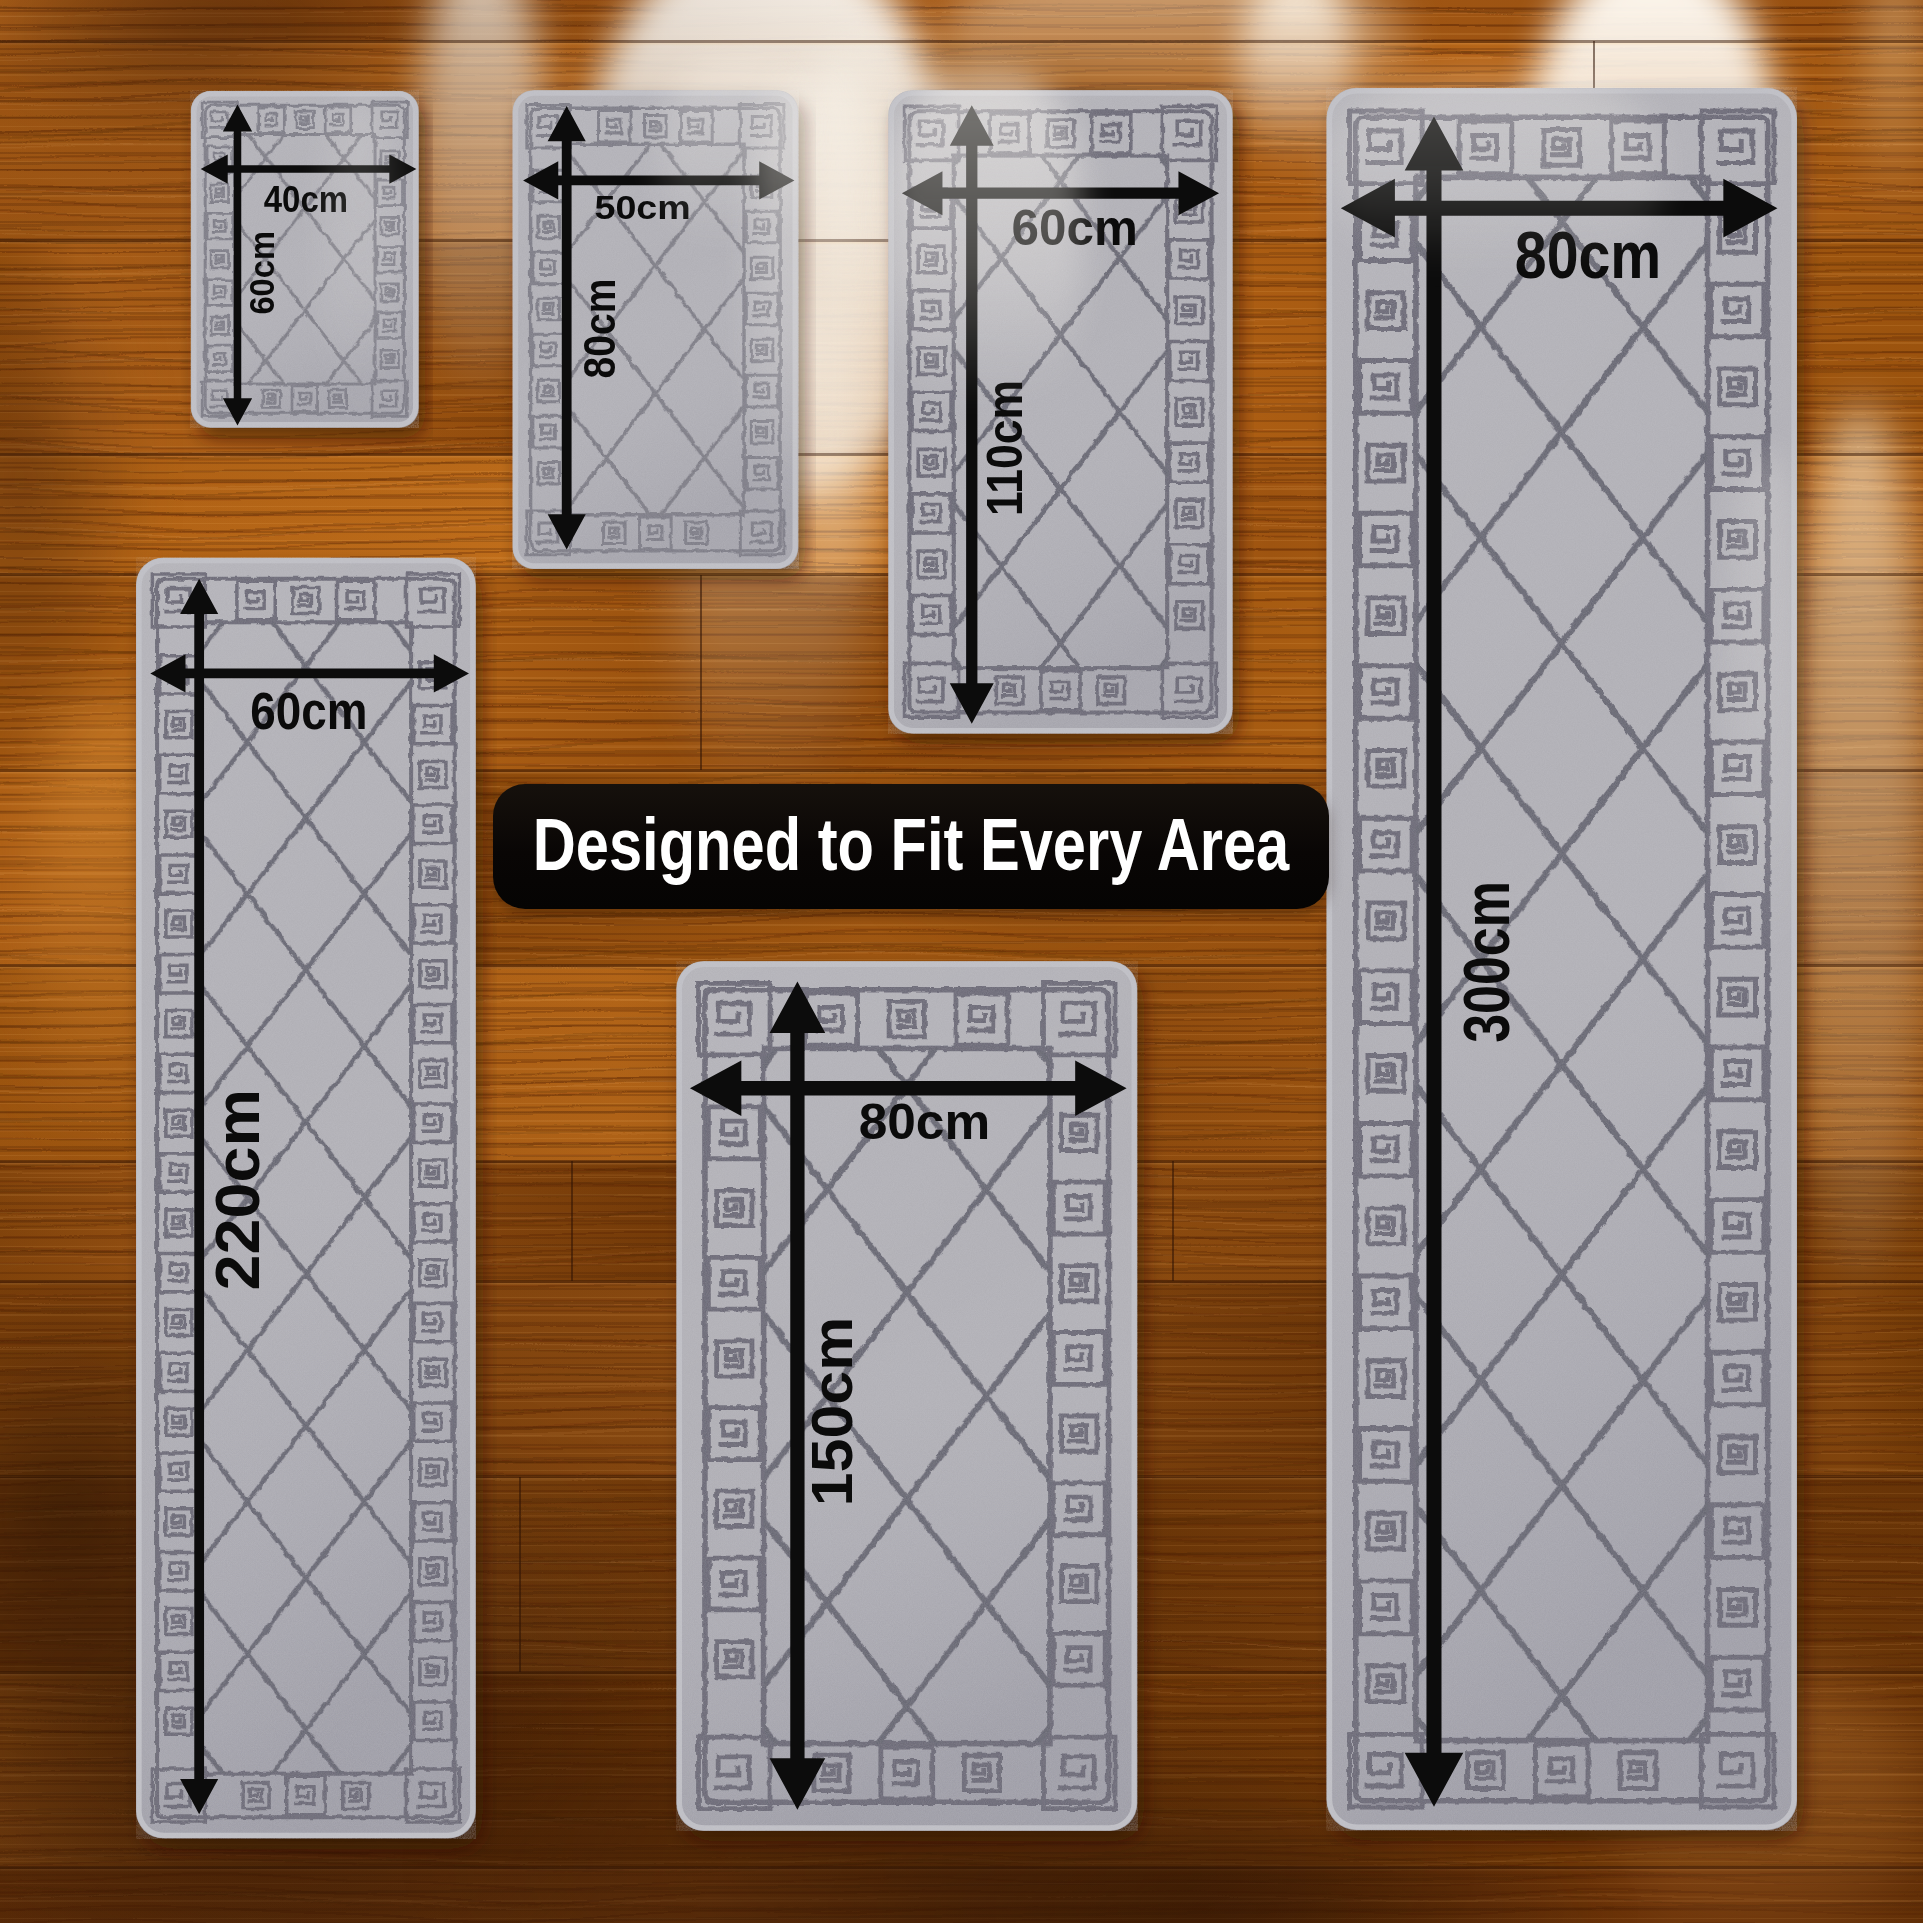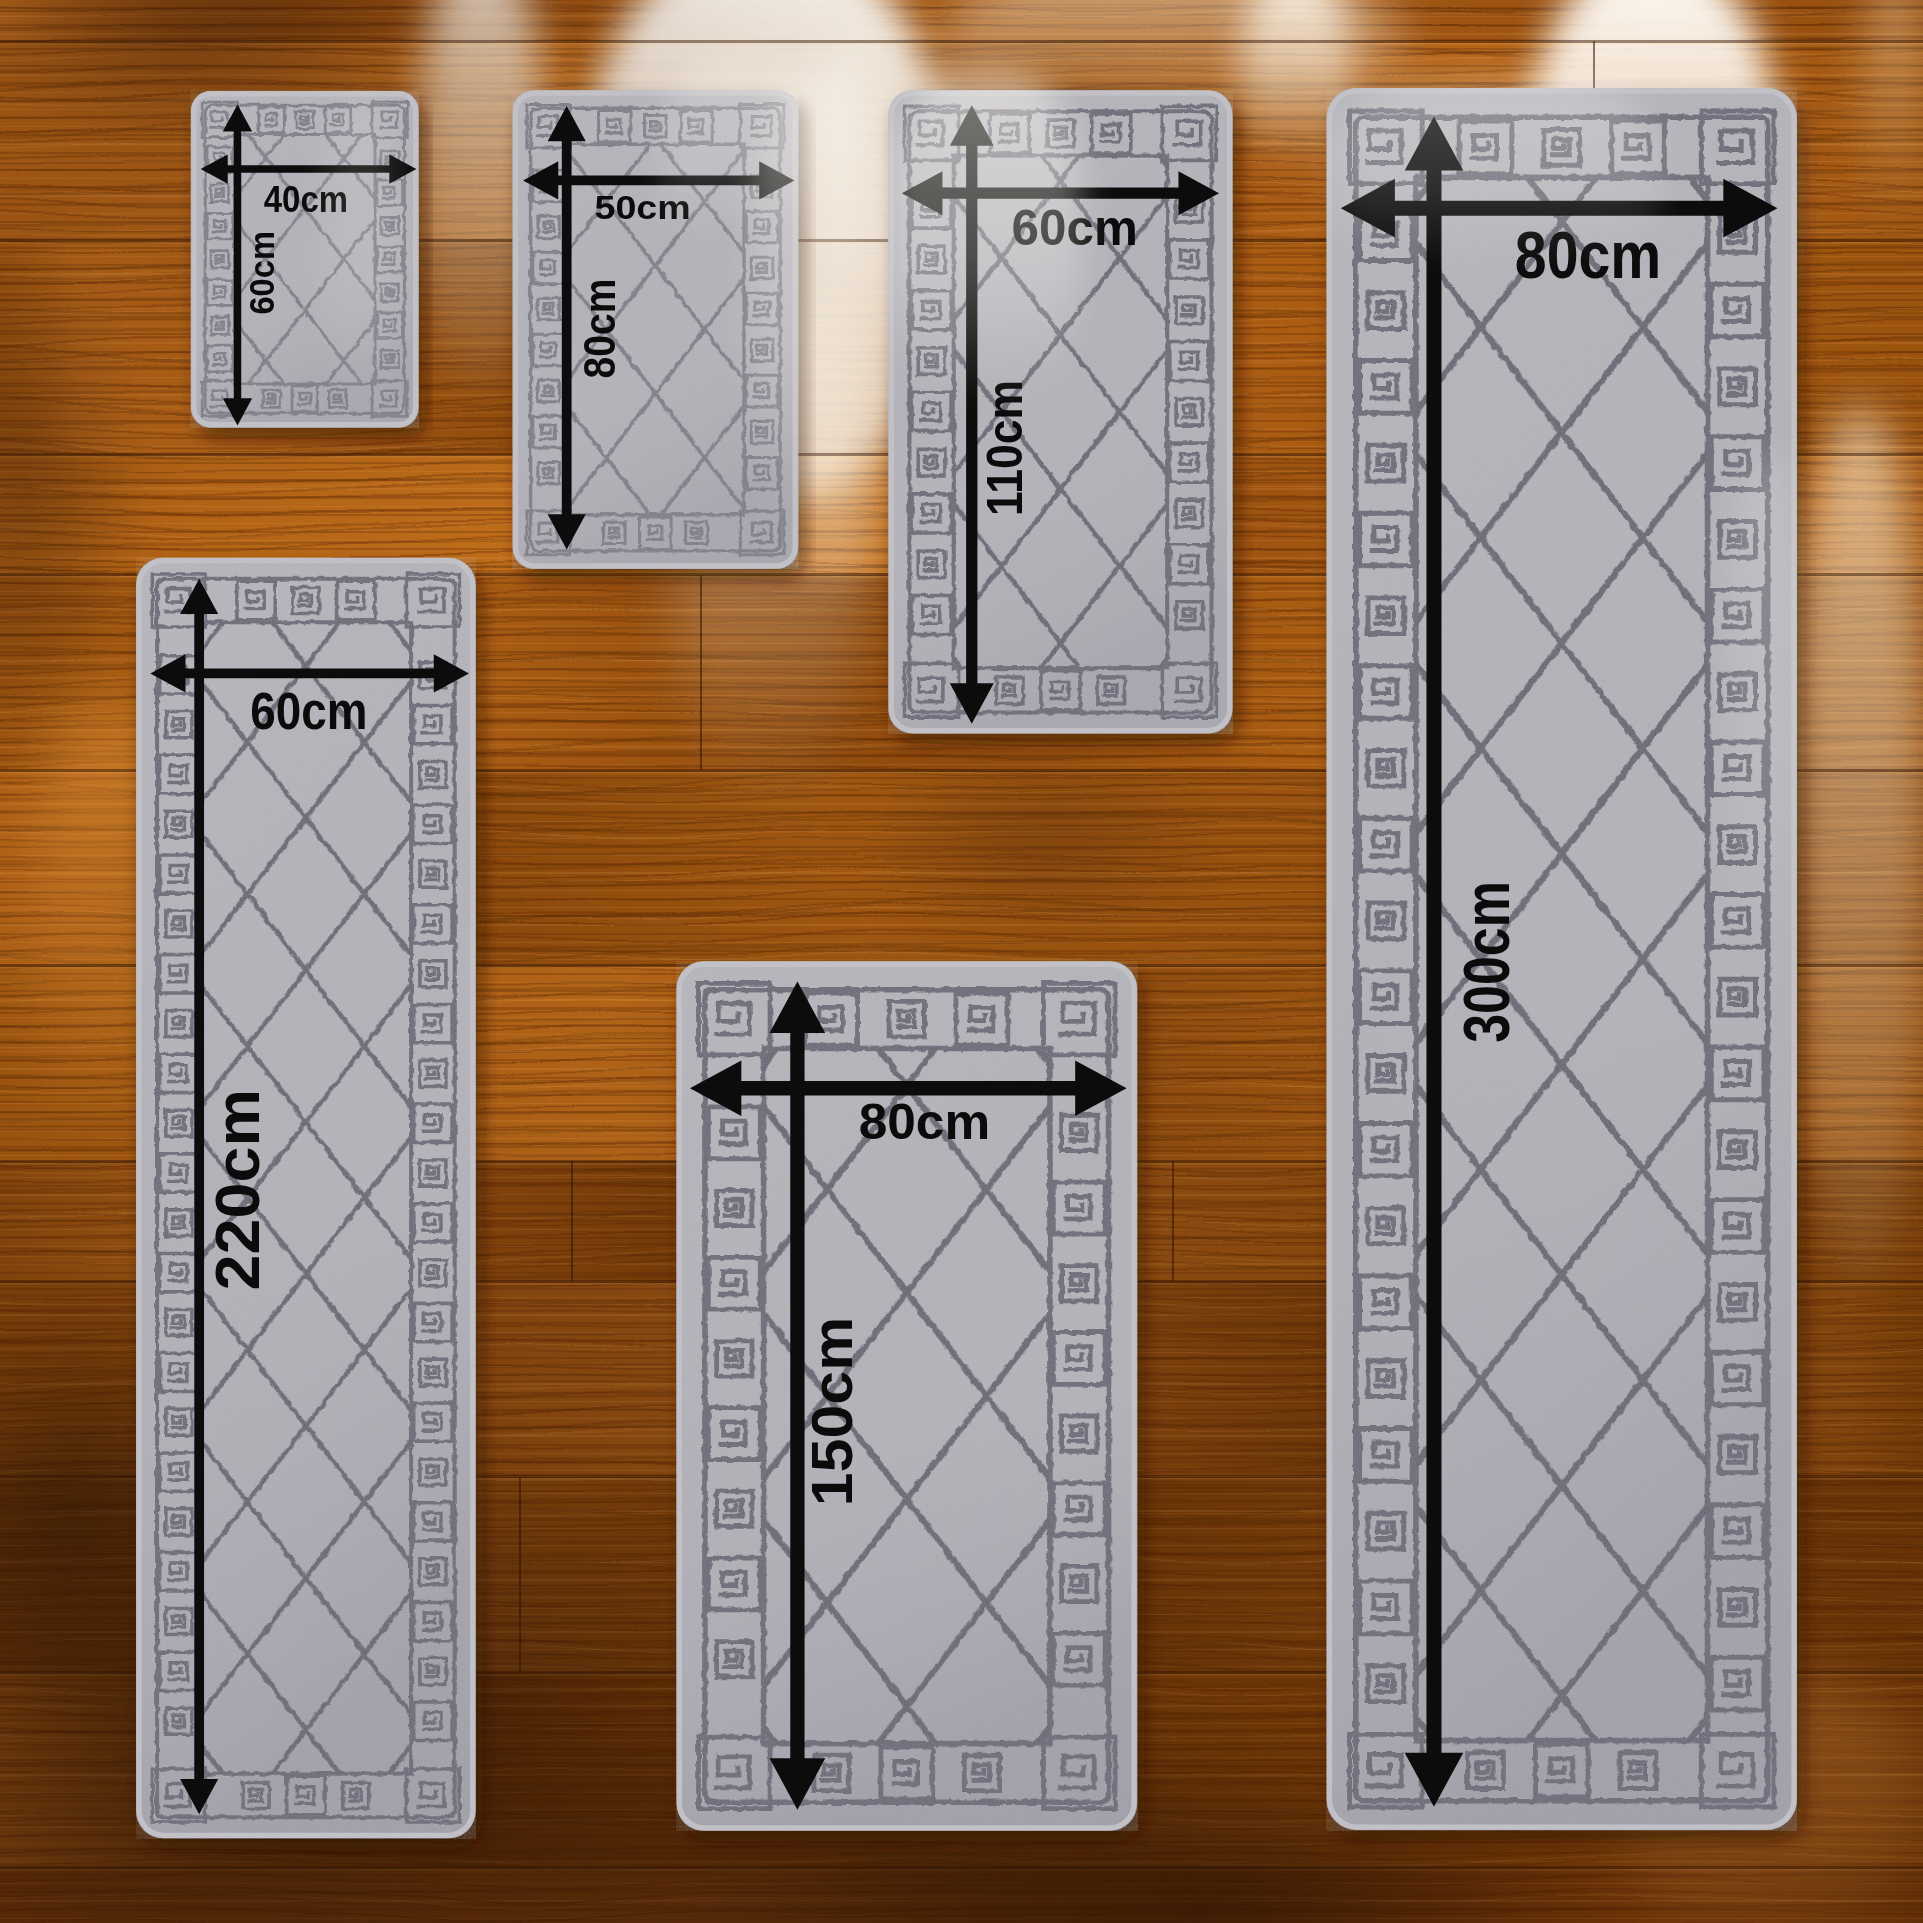--- a/index.html
+++ b/index.html
@@ -312,14 +312,17 @@
 <div class="glare" style="left:661px;top:60px;width:150px;height:188px;border-radius:40%;background:linear-gradient(180deg,rgba(255,251,244,0.26) 10%,rgba(255,251,244,0.16) 60%,rgba(255,251,244,0));filter:blur(16.5px)"></div>
 
 <div class="glare" style="left:887px;top:68px;width:195px;height:338px;border-radius:40%;background:linear-gradient(180deg,rgba(255,251,244,0.44) 10%,rgba(255,251,244,0.26) 60%,rgba(255,251,244,0));filter:blur(16.5px)"></div>
 
 <div class="glare" style="left:1330px;top:75px;width:331px;height:195px;border-radius:40%;background:linear-gradient(180deg,rgba(255,251,244,0.24) 10%,rgba(255,251,244,0.14) 60%,rgba(255,251,244,0));filter:blur(16.5px)"></div>
 
 <div class="glare" style="left:1728px;top:451px;width:75px;height:526px;border-radius:40%;background:linear-gradient(180deg,rgba(255,251,244,0.18) 10%,rgba(255,251,244,0.11) 60%,rgba(255,251,244,0));filter:blur(16.5px)"></div>
 
 <div class="glare" style="left:323px;top:98px;width:75px;height:323px;border-radius:40%;background:linear-gradient(180deg,rgba(255,251,244,0.15) 10%,rgba(255,251,244,0.09) 60%,rgba(255,251,244,0));filter:blur(16.5px)"></div>
 
+<div id="pill">
+      <span>Designed to Fit Every Area</span>
+    </div>
 </div>
 
 
 </body></html>

